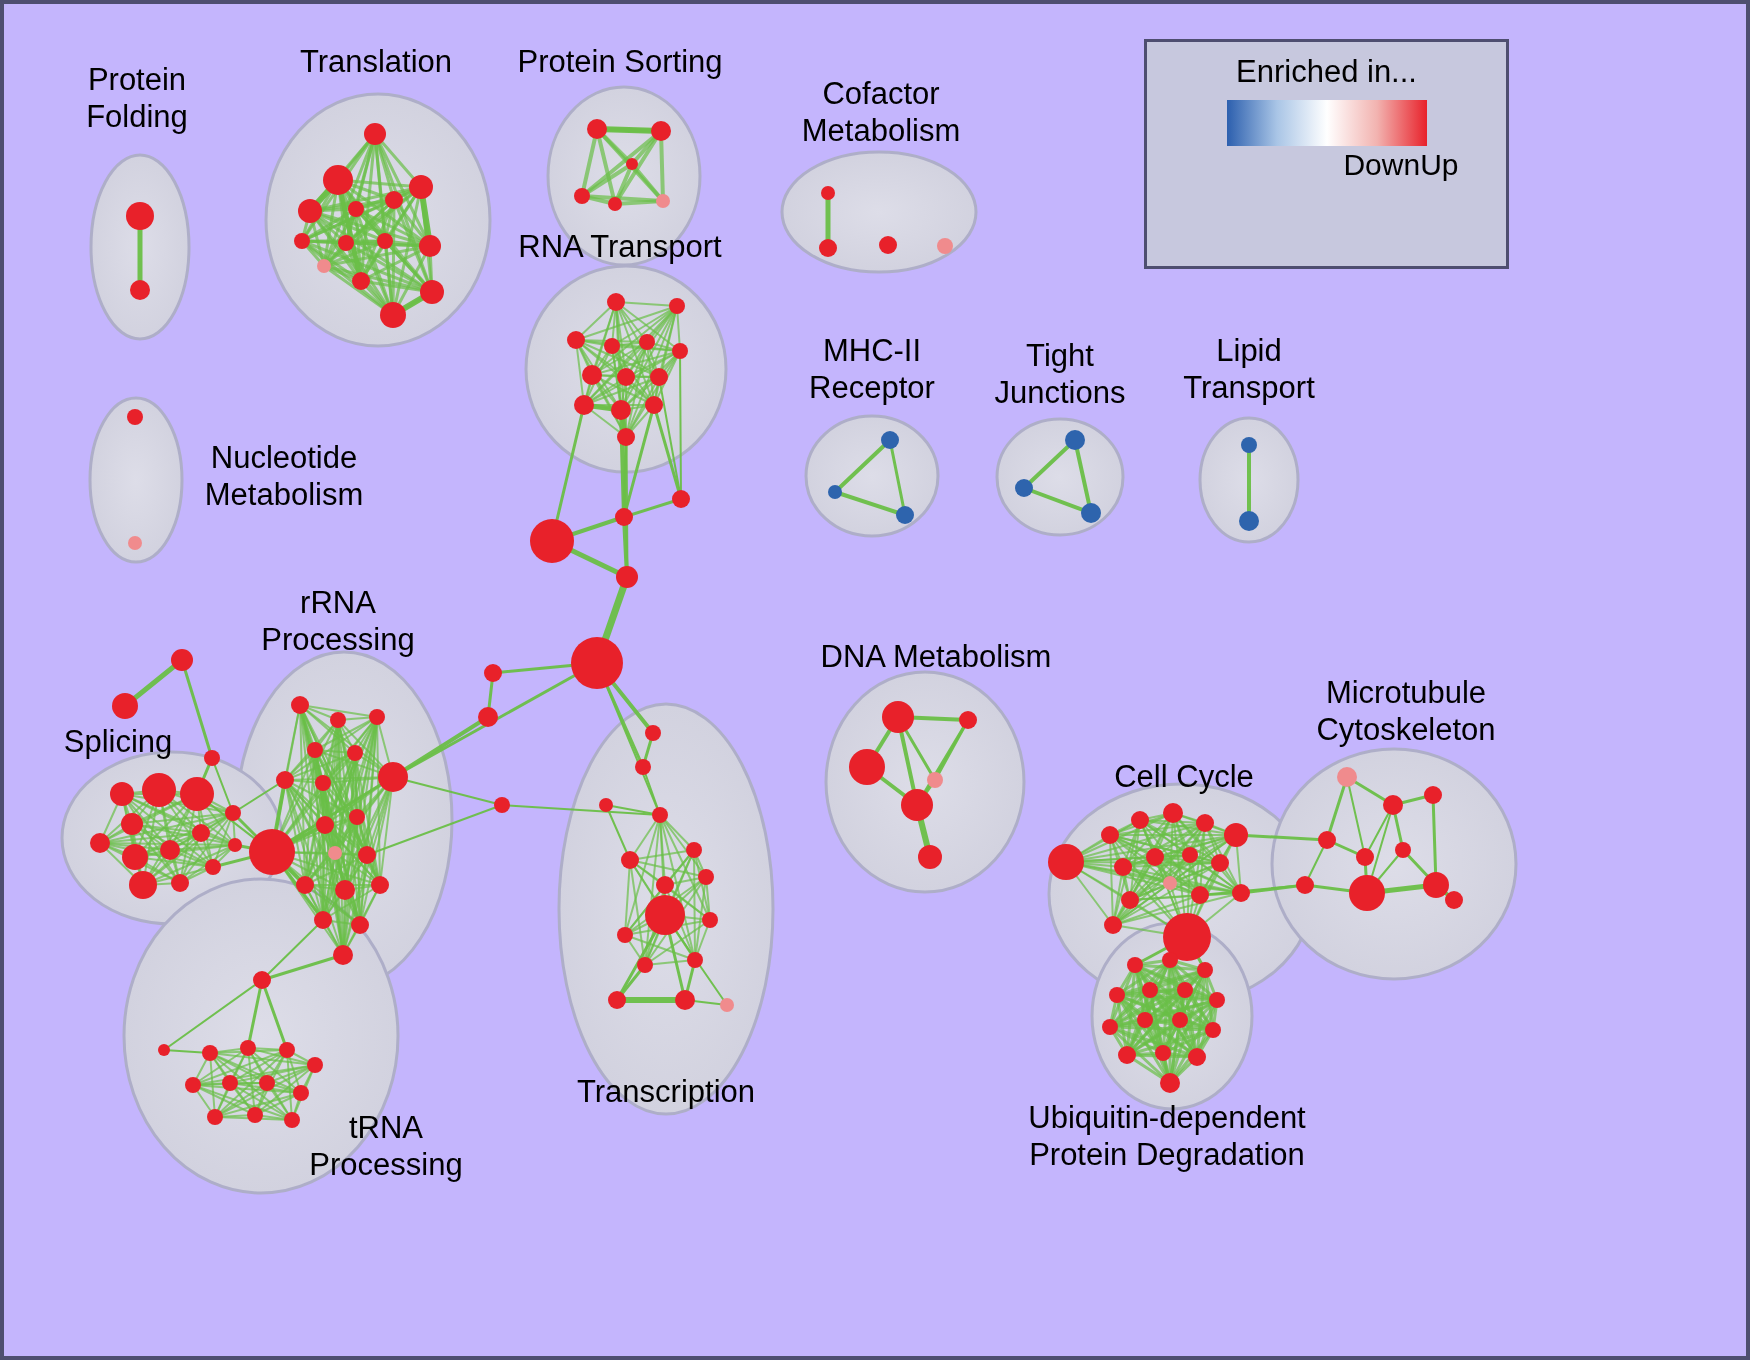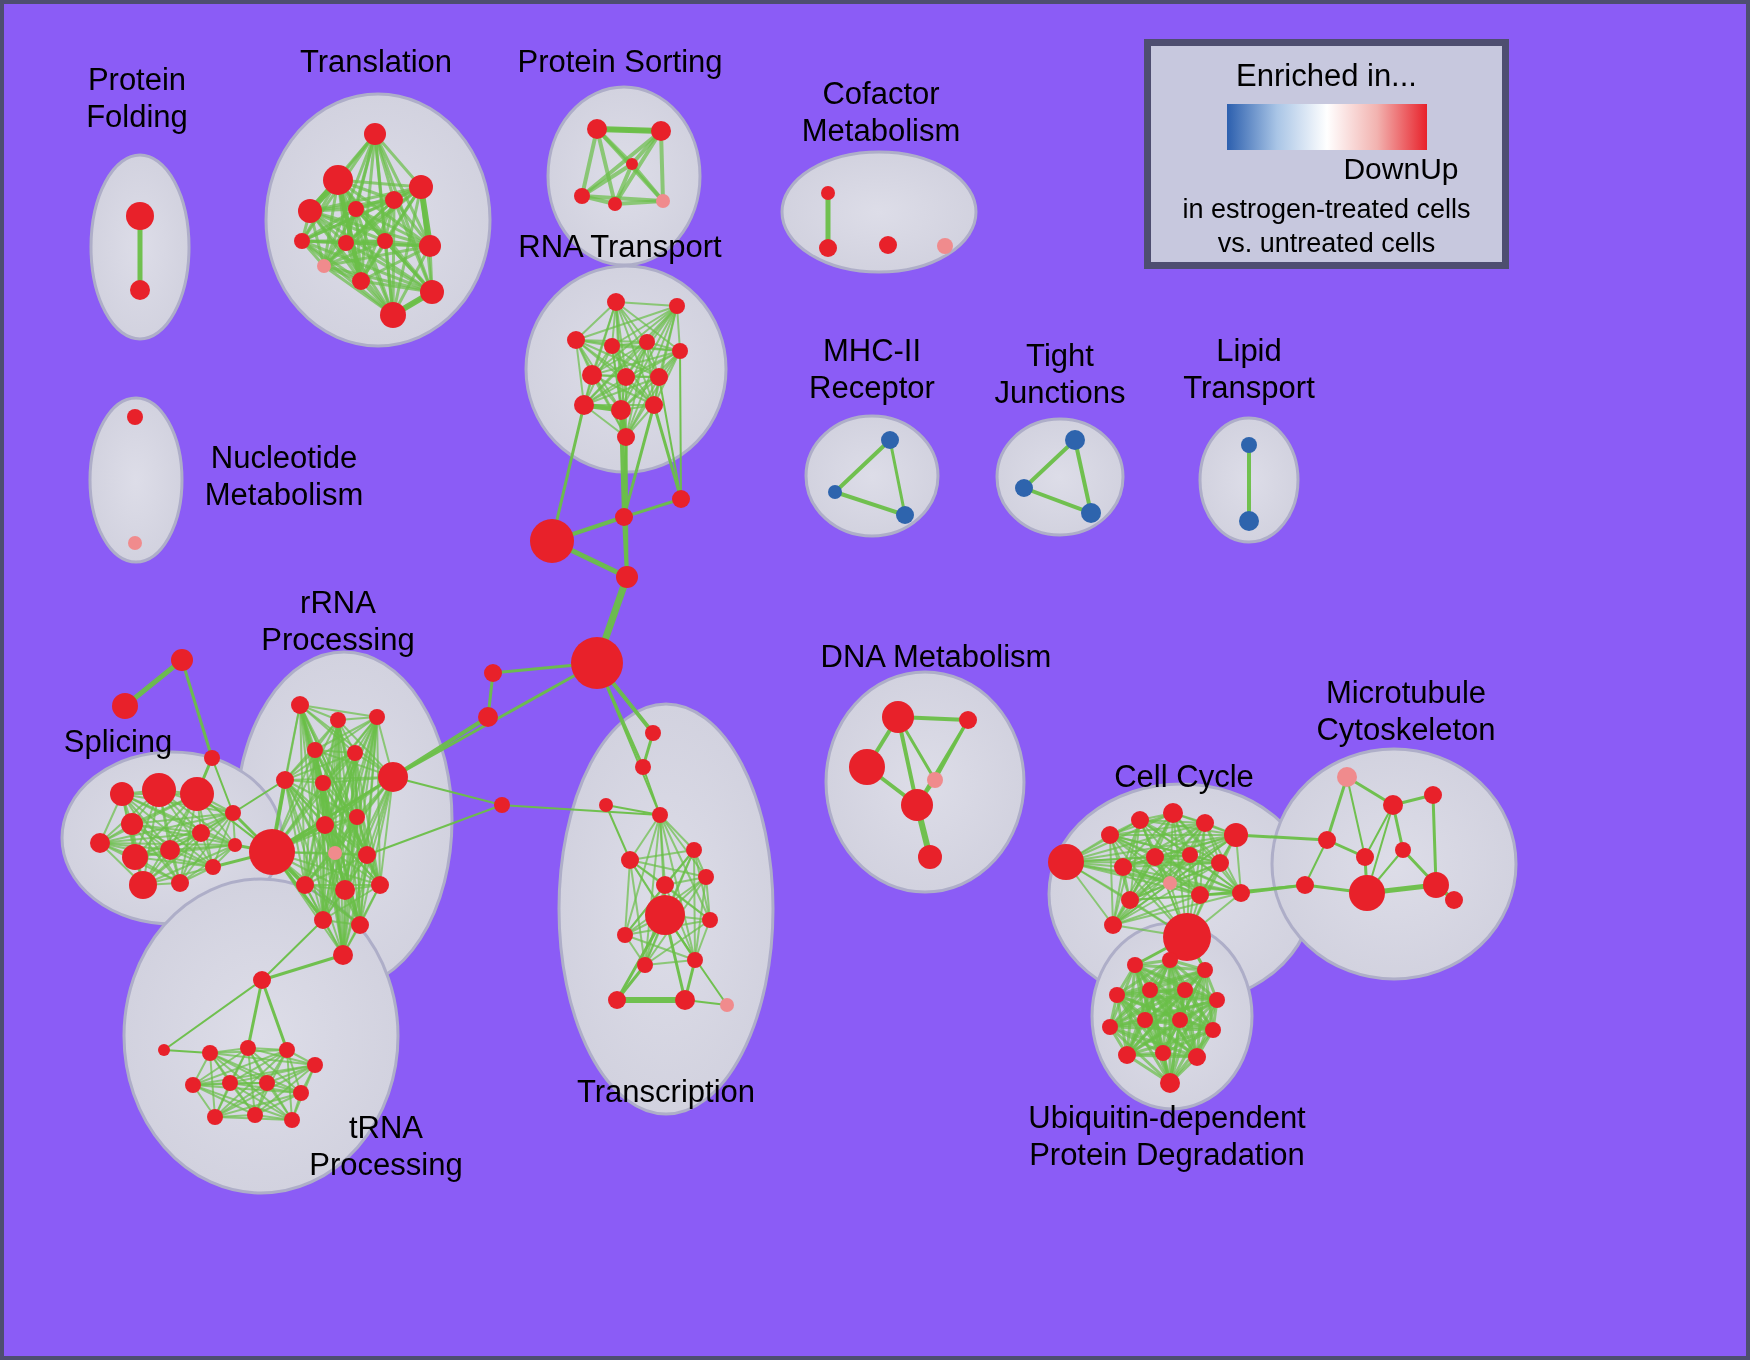--- a/index.html
+++ b/index.html
@@ -15,33 +15,33 @@
   .clabel{
     font-family:"Liberation Sans", sans-serif;
     font-size:31px;
     fill:#000000;
   }
   .legend{
     position:absolute;
     left:1140px;top:35px;
     width:365px;height:230px;
     box-sizing:border-box;
-    border:7px solid #6d28d9;
+    border:3px solid #6d28d9;
     text-align:center;
     color:#000;
   }
   .legend-title{font-size:31px;margin-top:12px;}
   .legend-gradient{width:200px;height:46px;margin:10px auto 2px;}
   .legend-scale{display:flex;justify-content:flex-end;width:264px;margin:0 auto;font-size:30px;}
   .legend-caption{font-size:27px;line-height:34px;margin-top:6px;}
 </style>
 </head>
 <body>
 
-<div class="figure" style="background: #8b5cf6; border-color: rgb(78, 78, 112); text-decoration: underline;">
+<div class="figure" style="background: #c4b5fd; border-color: rgb(78, 78, 112); text-decoration: underline;">
   <svg id="net" width="1750" height="1360" viewBox="0 0 1750 1360">
       <defs>
         <radialGradient id="cgrad">
           <stop offset="0%" stop-color="#dddde8"></stop>
           <stop offset="100%" stop-color="#d2d2df"></stop>
         </radialGradient>
       </defs>
       <ellipse cx="136" cy="243" rx="49" ry="92" fill="url(#cgrad)" stroke="#aeaec8" stroke-width="3"></ellipse>
       <ellipse cx="374" cy="216" rx="112" ry="126" fill="url(#cgrad)" stroke="#aeaec8" stroke-width="3"></ellipse>
       <ellipse cx="620" cy="172" rx="76" ry="89" fill="url(#cgrad)" stroke="#aeaec8" stroke-width="3"></ellipse>
@@ -1115,18 +1115,14 @@
       <text x="1163" y="1161" text-anchor="middle" class="clabel">Protein Degradation</text>
     </svg>
 
   <div class="legend" style="border-color: rgb(78, 78, 112); background: rgb(199, 200, 222);">
     <div class="legend-title">Enriched in...</div>
     <div class="legend-gradient" style="background: linear-gradient(90deg, rgb(44, 95, 174) 0%, rgb(169, 197, 230) 25%, rgb(255, 255, 255) 50%, rgb(242, 179, 176) 75%, rgb(232, 34, 43) 100%);"></div>
     <div class="legend-scale">
       <span>Down</span>
       <span>Up</span>
     </div>
-    <div class="legend-caption">
-      <div>in estrogen-treated cells</div>
-      <div>vs. untreated cells</div>
-    </div>
   </div>
 </div>
 
 </body></html>

